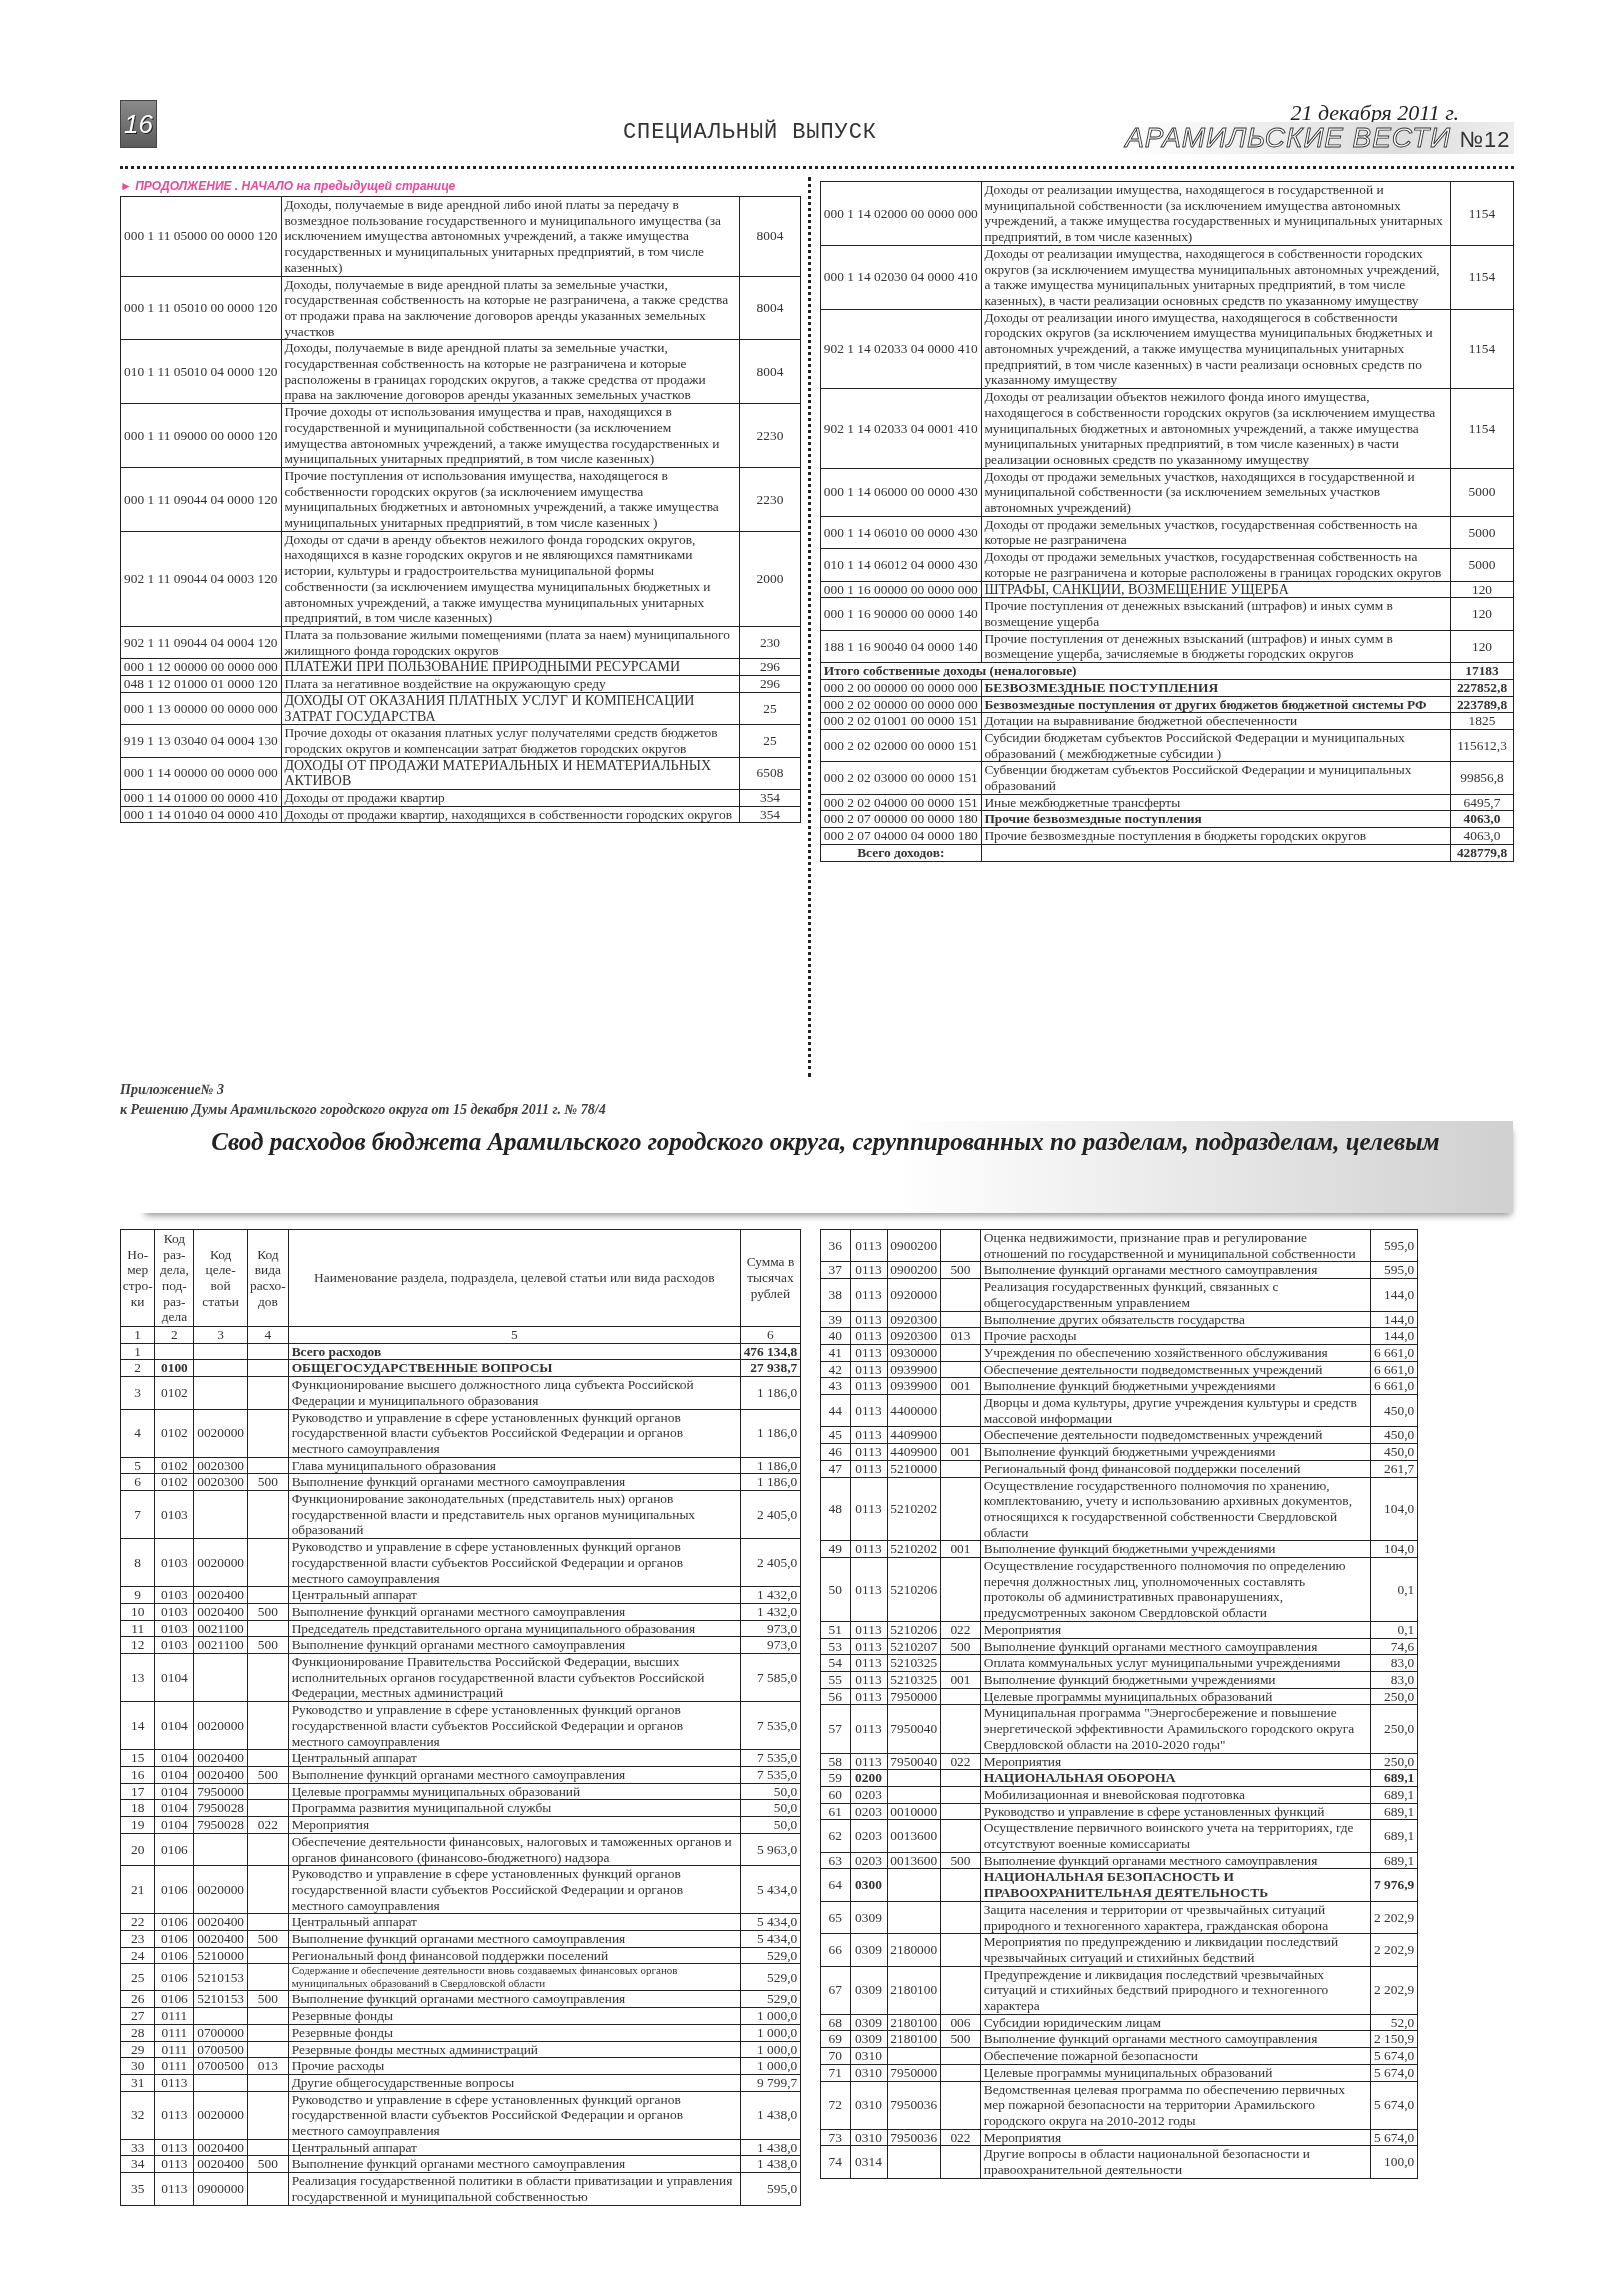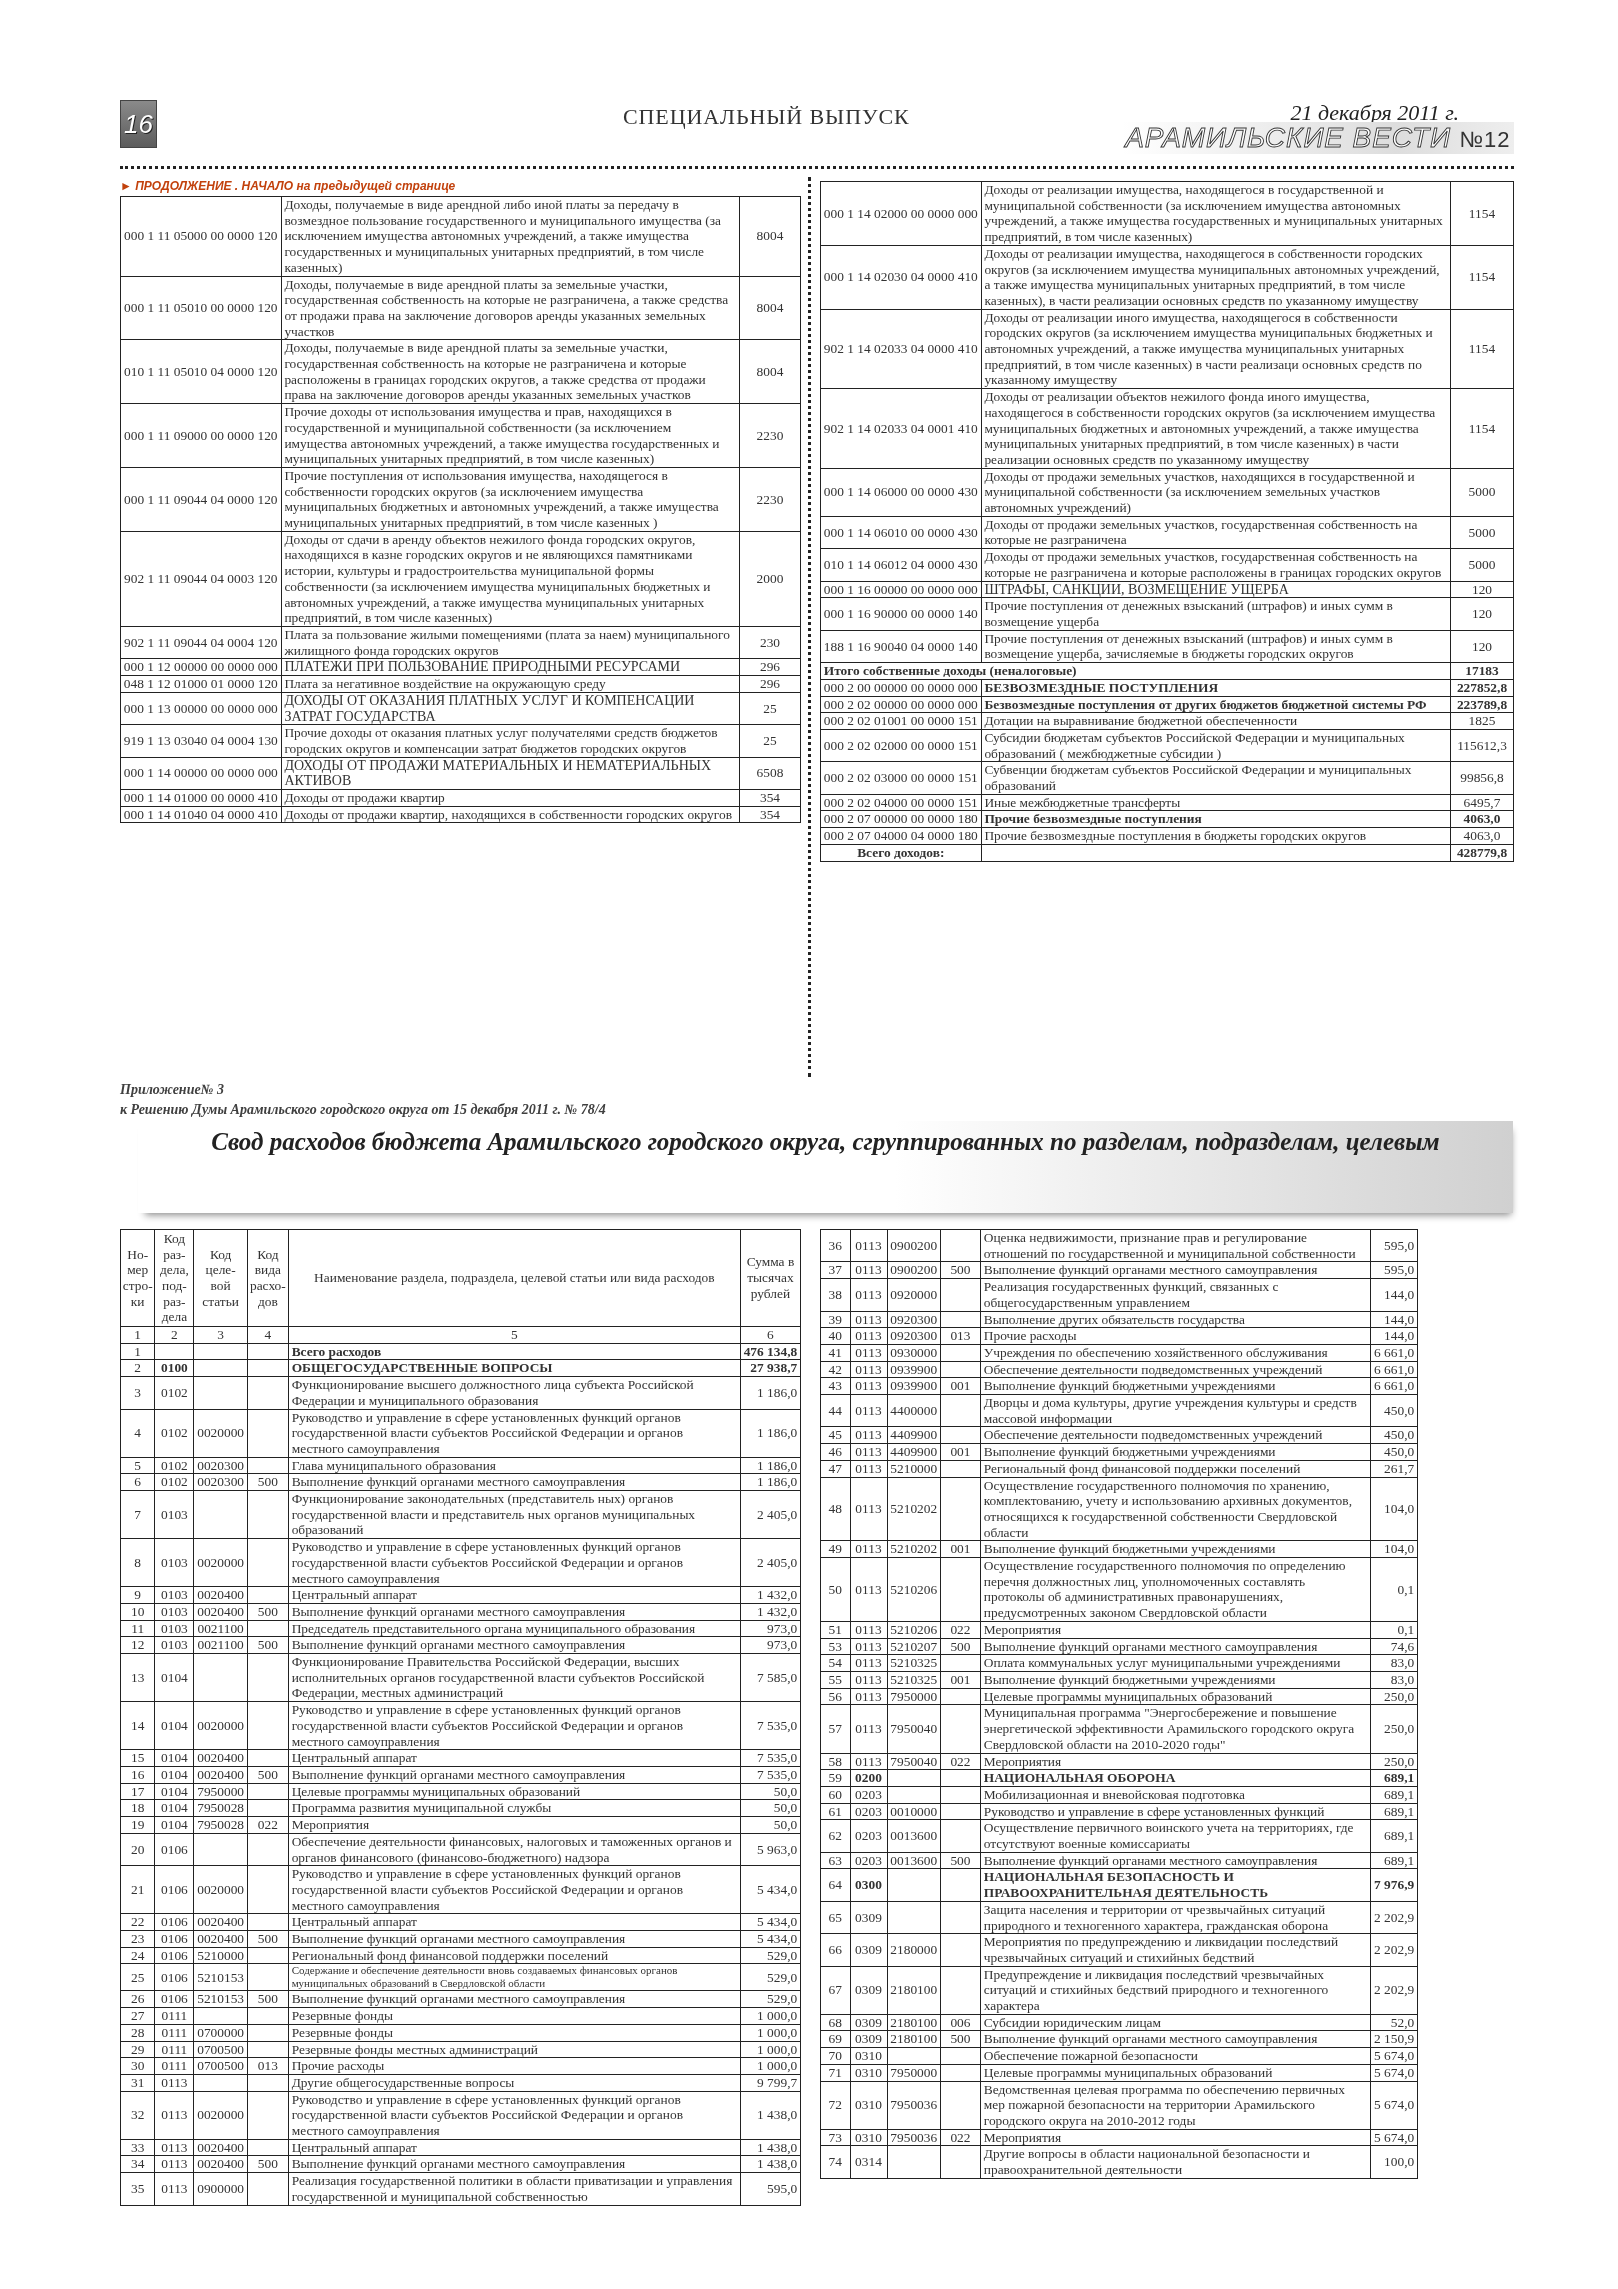--- a/index.html
+++ b/index.html
@@ -1,25 +1,25 @@
 <!DOCTYPE html>
 <html style="font-size:14.8px"><head>
 <meta charset="utf-8">
 <style>
   * { box-sizing: border-box; margin: 0; padding: 0; }
   body { width: 1619px; height: 2290px; background: #fff; font-family: "Liberation Serif", serif; color: #222; position: relative; overflow: hidden; }
   .header { position: absolute; left: 120px; top: 100px; width: 1394px; height: 55px; }
   .page-num { position: absolute; left: 0; top: 0; width: 37px; height: 48px; background: linear-gradient(#8a8a8a,#5c5c5c); border: 0.9px solid #444; color: #fff; font-family: "Liberation Sans", sans-serif; font-style: italic; font-size: 26px; text-align: center; line-height: 46px; text-shadow: 0.9px 0.9px 0 #222; }
-  .issue-title { position: absolute; left: 503px; top: 4px; font-family: Liberation Serif, serif; font-size: 22px; letter-spacing: 0.9px; color: #333; }
+  .issue-title { position: absolute; left: 503px; top: 20px; font-family: Liberation Mono, monospace; font-size: 22px; letter-spacing: 0.9px; color: #333; }
   .date { position: absolute; right: 55px; top: 0; font-family: "Liberation Serif", serif; font-style: italic; font-size: 22px; color: #222; }
   .masthead { position: absolute; right: 0; top: 22px; font-family: "Liberation Sans", sans-serif; font-size: 28px; font-style: italic; color: #fff; -webkit-text-stroke: 0.9px #333; letter-spacing: 0.9px; background: linear-gradient(90deg, #fff, #ddd 70%, #eee); padding: 0 3.7px; }
   .masthead .num { color: #333; -webkit-text-stroke: 0; font-size: 22px; font-style: normal; }
   .dots-h { position: absolute; left: 120px; top: 166px; width: 1394px; border-top: 3.7px dotted #222; }
   .dots-v { position: absolute; left: 808px; top: 177px; height: 900px; border-left: 3.7px dotted #222; }
-  .cont { position: absolute; left: 120px; top: 179px; font-family: "Liberation Sans", sans-serif; font-style: italic; font-weight: bold; font-size: 12px; color: #c2410c; }
+  .cont { position: absolute; left: 120px; top: 179px; font-family: "Liberation Sans", sans-serif; font-style: italic; font-weight: bold; font-size: 12px; color: #ec4899; }
   table { border-collapse: collapse; font-family: "Liberation Serif", serif; font-size: 13.4px; line-height: 15.7px; color: #333; }
   td, th { border: 1.4px solid #222; padding: 0 2.8px; vertical-align: middle; font-weight: normal; }
   .inc-left { position: absolute; left: 120px; top: 196px; width: 681px; }
   .inc-right { position: absolute; left: 820px; top: 181px; width: 694px; }
   .inc td.code { width: 135px; text-align: center; white-space: nowrap; font-size: 13.4px; }
   .inc td.name { text-align: left; margin-left: 32px; }
   .inc td.val { width: 61px; text-align: center; }
   .inc-right td.val { width: 63px; }
   .bold td { font-weight: bold; }
   .caps { font-size: 14px; }

